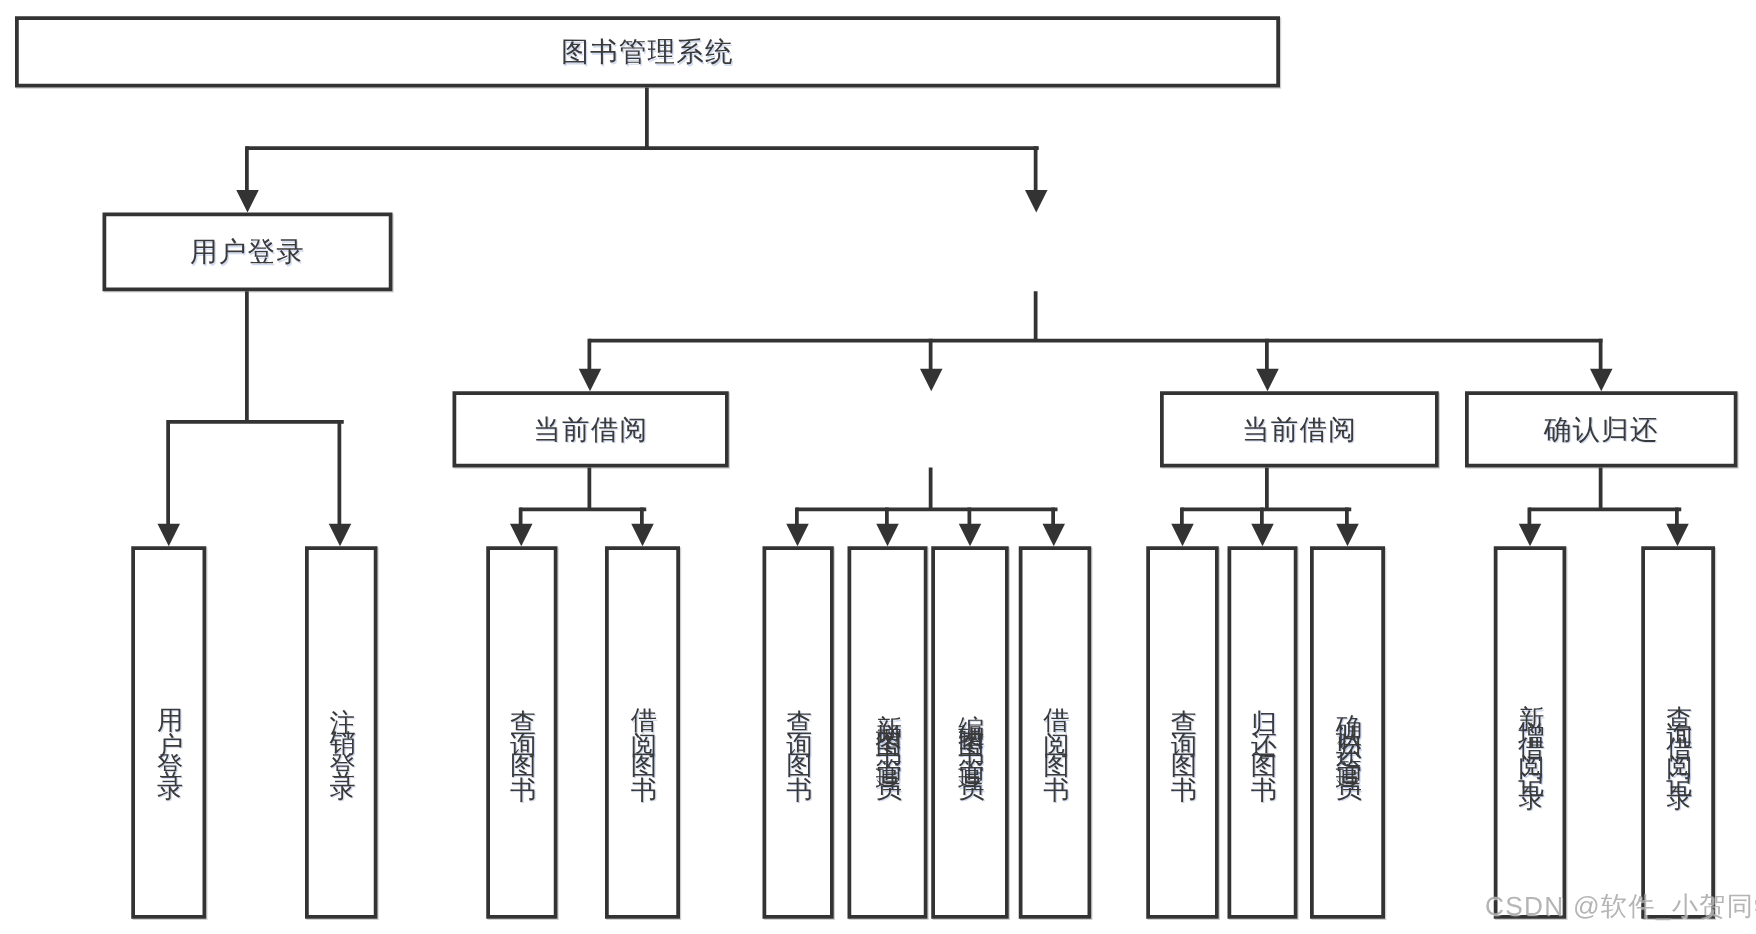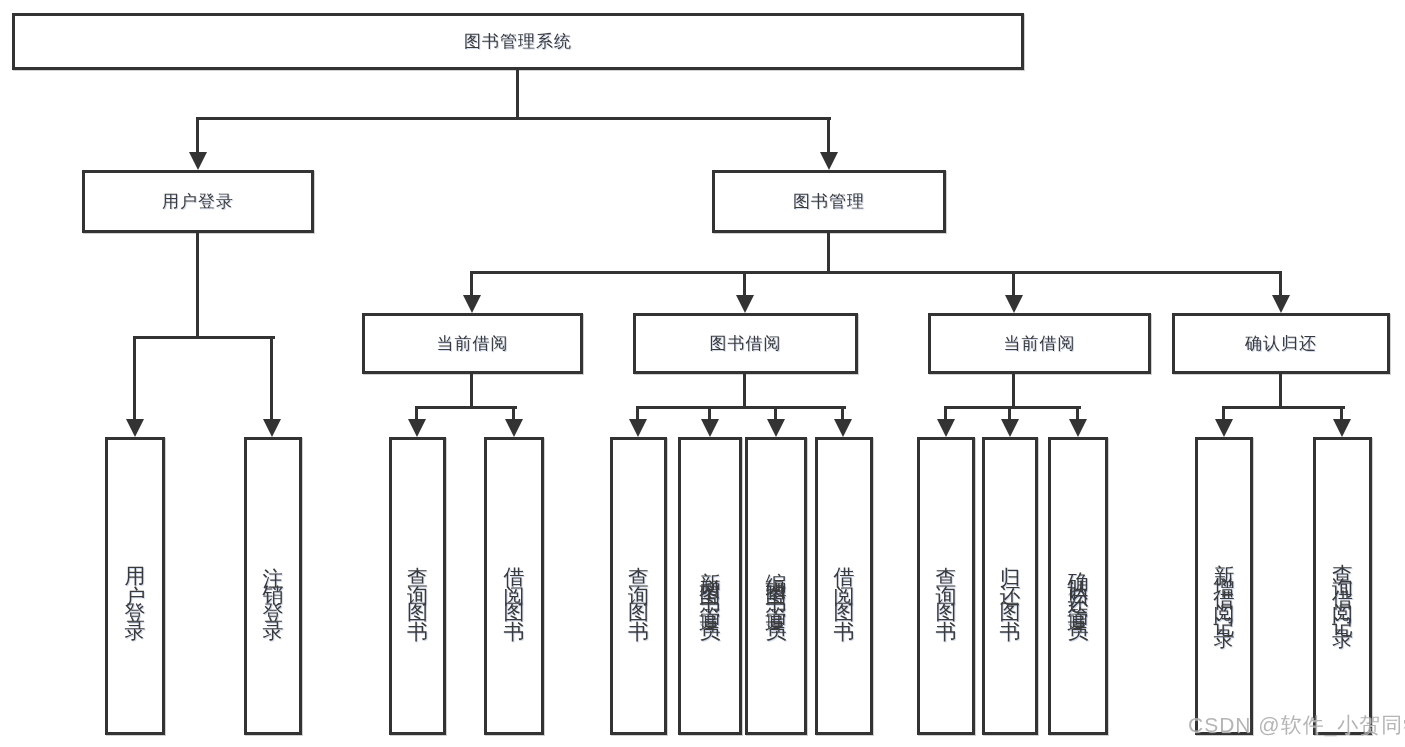--- a/index.html
+++ b/index.html
@@ -15,21 +15,21 @@
   .node{
     position:absolute;
     border:3px solid var(--line);
     background:#ffffff;
     box-sizing:border-box;
     display:flex;align-items:center;justify-content:center;
     box-shadow:1px 1px 0 rgba(0,0,0,0.18);
   }
   .hlabel{
     color:var(--text);
-    font-size:17px;
+    font-size:22px;
     letter-spacing:1px;
     white-space:nowrap;
     text-shadow:1px 1px 0 rgba(120,150,215,0.35);
   }
   .vlabel{
     color:var(--text);
     font-size:21px;
     writing-mode:vertical-rl;
     text-orientation:upright;
     white-space:nowrap;
@@ -58,29 +58,23 @@
 
 <div class="canvas">
 
   <div class="node" style="left:12px;top:13px;width:1012px;height:57px">
     <span class="hlabel">图书管理系统</span>
   </div>
 
   <div class="node" style="left:82px;top:170px;width:232px;height:63px">
     <span class="hlabel">用户登录</span>
   </div>
-  <div class="node" style="left:712px;top:170px;width:234px;height:63px">
-    <span class="hlabel">图书管理</span>
-  </div>
 
   <div class="node" style="left:362px;top:313px;width:221px;height:61px">
     <span class="hlabel">当前借阅</span>
-  </div>
-  <div class="node" style="left:633px;top:313px;width:225px;height:61px">
-    <span class="hlabel">图书借阅</span>
   </div>
   <div class="node" style="left:928px;top:313px;width:223px;height:61px">
     <span class="hlabel">当前借阅</span>
   </div>
   <div class="node" style="left:1172px;top:313px;width:218px;height:61px">
     <span class="hlabel">确认归还</span>
   </div>
 
   <div class="node ls-s" style="left:105px;top:437px;width:60px;height:298px">
     <span class="vlabel">用户登录</span>

